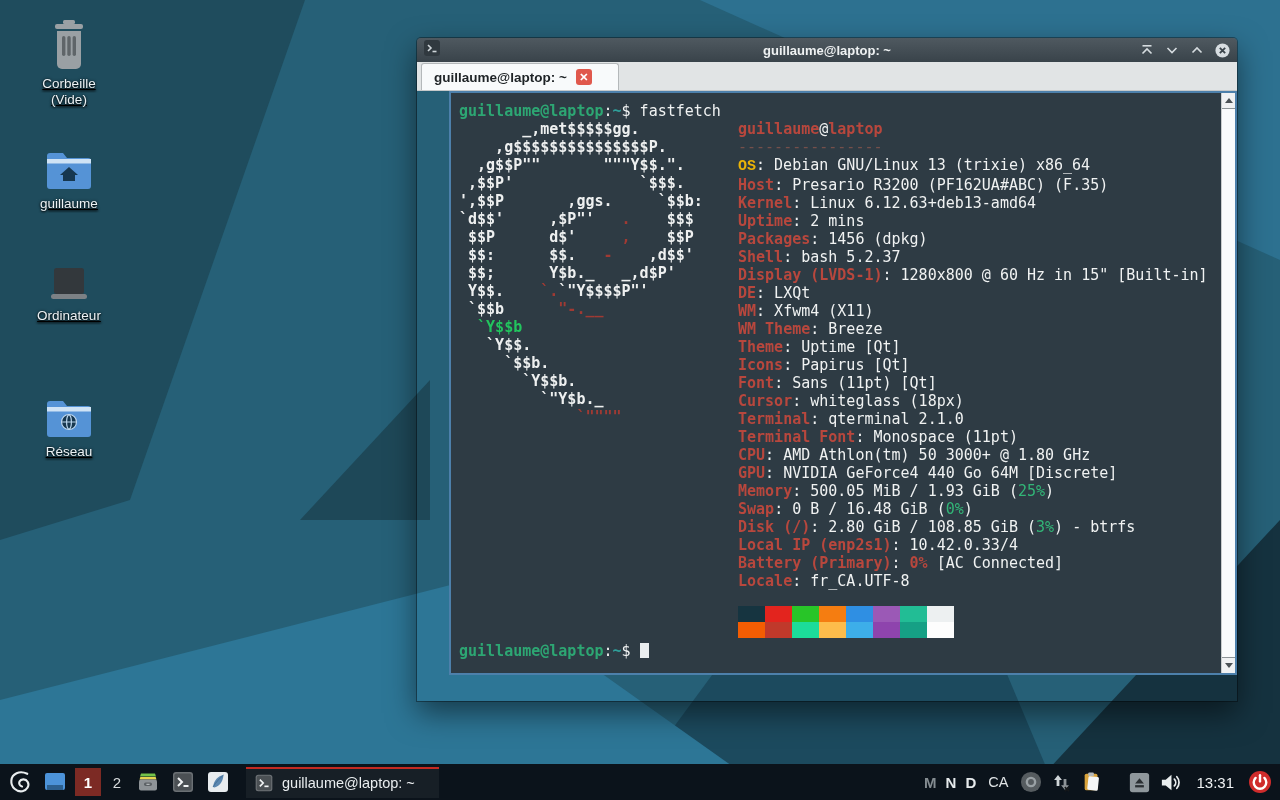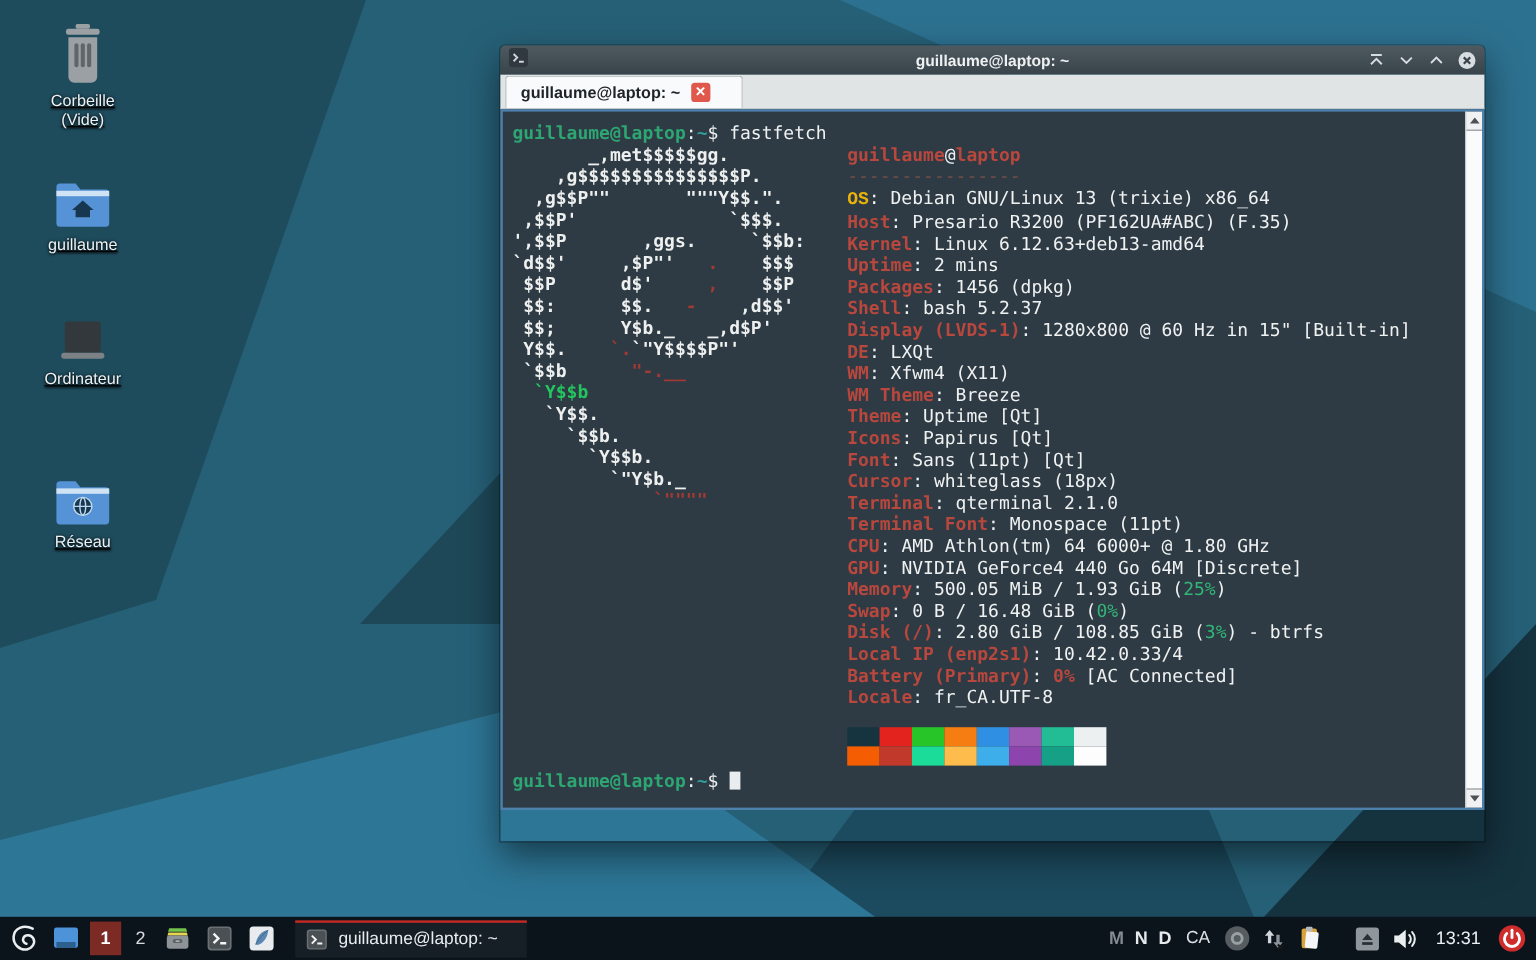--- a/index.html
+++ b/index.html
@@ -196,21 +196,21 @@
   </div>
 
 
   <div class="tabbar">
     <div class="tab">
       <span>guillaume@laptop: ~</span>
       <span class="tabclose">✕</span>
     </div>
   </div>
 
-  <div class="term-area" style="background: rgb(46, 59, 68);">
+  <div class="term-area" style="background: rgb(46, 59, 68); margin-left: 32px;">
     <div class="term-content" id="term">
       <pre class="tline" id="prompt1" style="top:9px;"><span class="sg-user" style="color: rgb(45, 166, 115);">guillaume@laptop</span><span class="sg-fg" style="color: rgb(240, 242, 242);">:</span><span class="sg-tilde" style="color: rgb(47, 159, 154);">~</span><span class="sg-fg" style="color: rgb(240, 242, 242);">$ fastfetch</span></pre>
       <pre class="tline" id="artpre" style="top:27px;"><span class="sg-art" style="color: rgb(238, 240, 240);">       _,met$$$$$gg.</span>
 <span class="sg-art" style="color: rgb(238, 240, 240);">    ,g$$$$$$$$$$$$$$$P.</span>
 <span class="sg-art" style="color: rgb(238, 240, 240);">  ,g$$P""       """Y$$.".</span>
 <span class="sg-art" style="color: rgb(238, 240, 240);"> ,$$P'              `$$$.</span>
 <span class="sg-art" style="color: rgb(238, 240, 240);">',$$P       ,ggs.     `$$b:</span>
 <span class="sg-art" style="color: rgb(238, 240, 240);">`d$$'     ,$P"'   </span><span class="sg-artred" style="color: rgb(160, 58, 51);">.</span><span class="sg-art" style="color: rgb(238, 240, 240);">    $$$</span>
 <span class="sg-art" style="color: rgb(238, 240, 240);"> $$P      d$'     </span><span class="sg-artred" style="color: rgb(160, 58, 51);">,</span><span class="sg-art" style="color: rgb(238, 240, 240);">    $$P</span>
 <span class="sg-art" style="color: rgb(238, 240, 240);"> $$:      $$.   </span><span class="sg-artred" style="color: rgb(160, 58, 51);">-</span><span class="sg-art" style="color: rgb(238, 240, 240);">    ,d$$'</span>
@@ -234,21 +234,21 @@
 <span class="sg-label" style="color: rgb(184, 71, 61);">Display (LVDS-1)</span><span class="sg-fg" style="color: rgb(240, 242, 242);">: 1280x800 @ 60 Hz in 15" [Built-in]</span>
 <span class="sg-label" style="color: rgb(184, 71, 61);">DE</span><span class="sg-fg" style="color: rgb(240, 242, 242);">: LXQt</span>
 <span class="sg-label" style="color: rgb(184, 71, 61);">WM</span><span class="sg-fg" style="color: rgb(240, 242, 242);">: Xfwm4 (X11)</span>
 <span class="sg-label" style="color: rgb(184, 71, 61);">WM Theme</span><span class="sg-fg" style="color: rgb(240, 242, 242);">: Breeze</span>
 <span class="sg-label" style="color: rgb(184, 71, 61);">Theme</span><span class="sg-fg" style="color: rgb(240, 242, 242);">: Uptime [Qt]</span>
 <span class="sg-label" style="color: rgb(184, 71, 61);">Icons</span><span class="sg-fg" style="color: rgb(240, 242, 242);">: Papirus [Qt]</span>
 <span class="sg-label" style="color: rgb(184, 71, 61);">Font</span><span class="sg-fg" style="color: rgb(240, 242, 242);">: Sans (11pt) [Qt]</span>
 <span class="sg-label" style="color: rgb(184, 71, 61);">Cursor</span><span class="sg-fg" style="color: rgb(240, 242, 242);">: whiteglass (18px)</span>
 <span class="sg-label" style="color: rgb(184, 71, 61);">Terminal</span><span class="sg-fg" style="color: rgb(240, 242, 242);">: qterminal 2.1.0</span>
 <span class="sg-label" style="color: rgb(184, 71, 61);">Terminal Font</span><span class="sg-fg" style="color: rgb(240, 242, 242);">: Monospace (11pt)</span>
-<span class="sg-label" style="color: rgb(184, 71, 61);">CPU</span><span class="sg-fg" style="color: rgb(240, 242, 242);">: AMD Athlon(tm) 64 6000+ @ 1.80 GHz</span>
+<span class="sg-label" style="color: rgb(184, 71, 61);">CPU</span><span class="sg-fg" style="color: rgb(240, 242, 242);">: AMD Athlon(tm) 50 3000+ @ 1.80 GHz</span>
 <span class="sg-label" style="color: rgb(184, 71, 61);">GPU</span><span class="sg-fg" style="color: rgb(240, 242, 242);">: NVIDIA GeForce4 440 Go 64M [Discrete]</span>
 <span class="sg-label" style="color: rgb(184, 71, 61);">Memory</span><span class="sg-fg" style="color: rgb(240, 242, 242);">: 500.05 MiB / 1.93 GiB (</span><span class="sg-green" style="color: rgb(50, 181, 119);">25%</span><span class="sg-fg" style="color: rgb(240, 242, 242);">)</span>
 <span class="sg-label" style="color: rgb(184, 71, 61);">Swap</span><span class="sg-fg" style="color: rgb(240, 242, 242);">: 0 B / 16.48 GiB (</span><span class="sg-green" style="color: rgb(50, 181, 119);">0%</span><span class="sg-fg" style="color: rgb(240, 242, 242);">)</span>
 <span class="sg-label" style="color: rgb(184, 71, 61);">Disk (/)</span><span class="sg-fg" style="color: rgb(240, 242, 242);">: 2.80 GiB / 108.85 GiB (</span><span class="sg-green" style="color: rgb(50, 181, 119);">3%</span><span class="sg-fg" style="color: rgb(240, 242, 242);">) - btrfs</span>
 <span class="sg-label" style="color: rgb(184, 71, 61);">Local IP (enp2s1)</span><span class="sg-fg" style="color: rgb(240, 242, 242);">: 10.42.0.33/4</span>
 <span class="sg-label" style="color: rgb(184, 71, 61);">Battery (Primary)</span><span class="sg-fg" style="color: rgb(240, 242, 242);">: </span><span class="sg-label" style="color: rgb(184, 71, 61);">0%</span><span class="sg-fg" style="color: rgb(240, 242, 242);"> [AC Connected]</span>
 <span class="sg-label" style="color: rgb(184, 71, 61);">Locale</span><span class="sg-fg" style="color: rgb(240, 242, 242);">: fr_CA.UTF-8</span></pre>
       <div class="prow" id="prow1" style="top:513px;">
           <div style="background: rgb(22, 52, 64);"></div>
           <div style="background: rgb(227, 36, 30);"></div>

